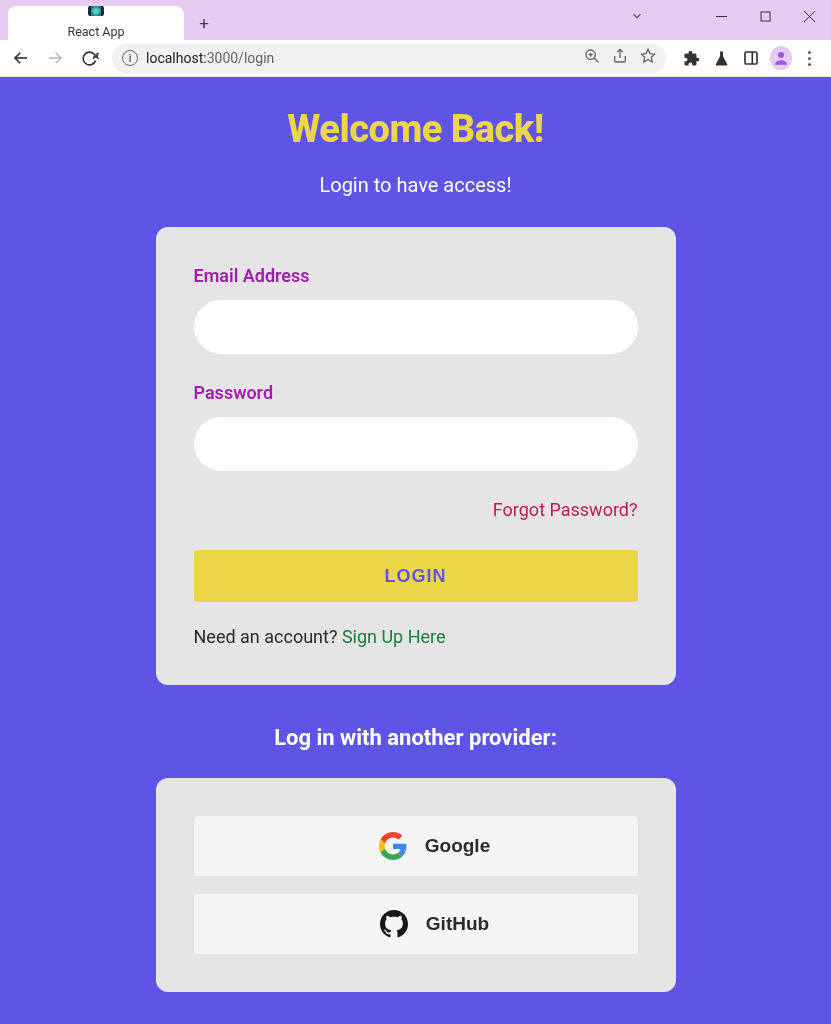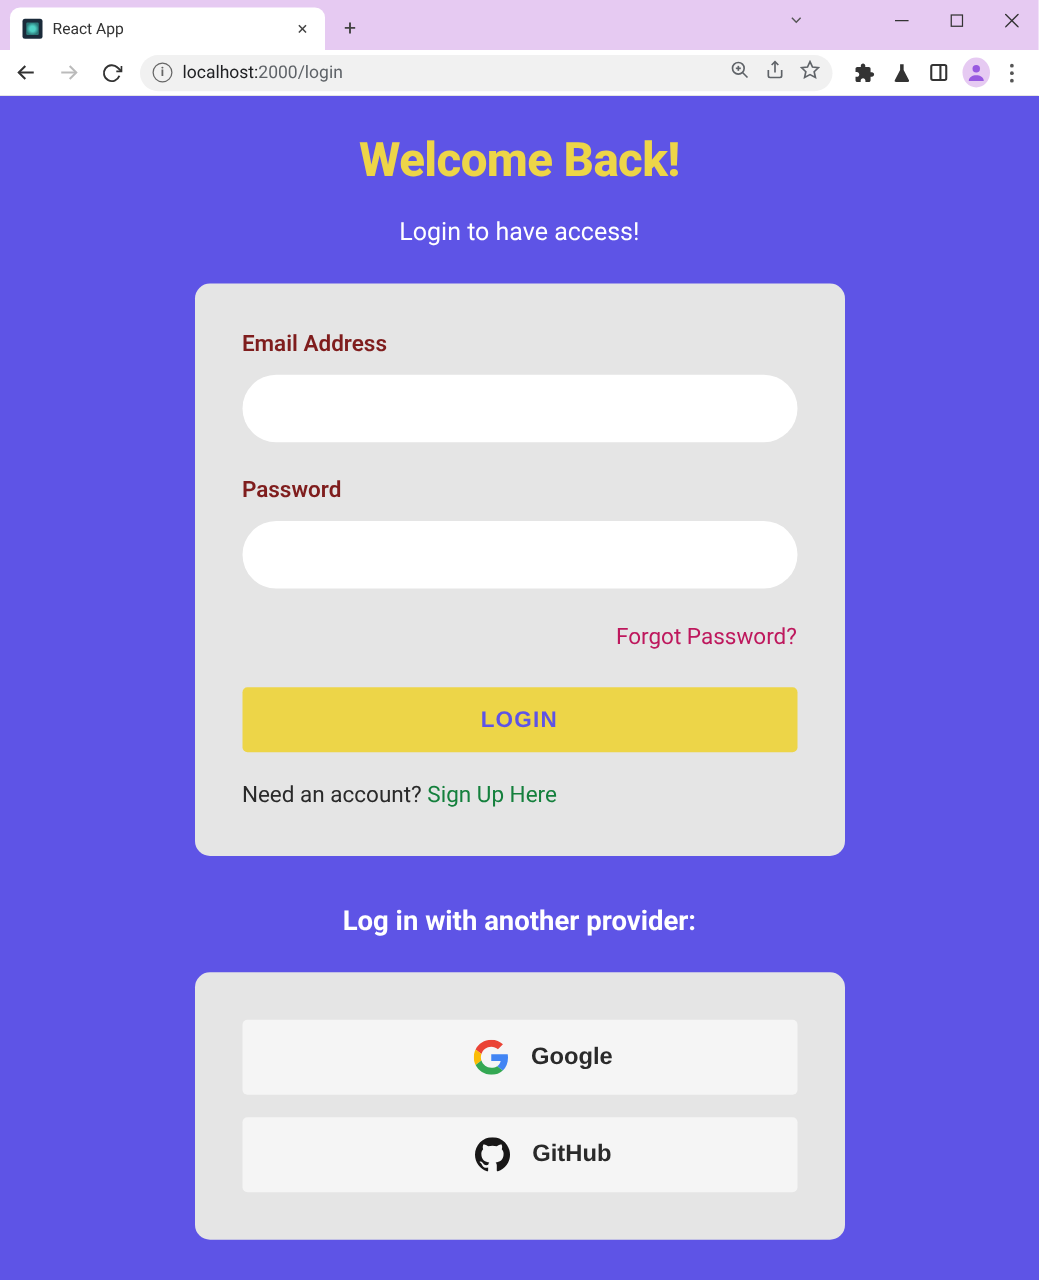--- a/index.html
+++ b/index.html
@@ -1,20 +1,20 @@
 <!DOCTYPE html>
 <html><head>
 <meta charset="utf-8">
 <style>
 * { box-sizing: border-box; margin: 0; padding: 0; }
 body { font-family: -apple-system, BlinkMacSystemFont, "Segoe UI", Roboto, Arial, sans-serif; background: #fff; width: 831px; height: 1024px; overflow: hidden; }
 
 
 .titlebar { height: 40px; background: #e6caf2; display: flex; align-items: flex-end; position: relative; }
-.tab { background: #fff; border-radius: 8px 8px 0 0; height: 34px; margin-left: 8px; display: flex; align-items: center; padding: 0 10px 0 10px; width: 252px; gap: 8px; }
+.tab { background: #fff; border-radius: 8px 8px 0 0; height: 34px; margin-left: 8px; display: flex; align-items: center; padding: 0 10px 0 10px; width: 176px; gap: 8px; flex-direction: column; }
 .favicon { width: 16px; height: 16px; background: #1a2a3a; border-radius: 2px; display: flex; align-items: center; justify-content: center; }
 .favicon-inner { width: 10px; height: 10px; background: radial-gradient(circle, #4fd1c5 30%, #2c7a7b 70%); border-radius: 1px; }
 .tab-title { font-size: 12.5px; color: #333; flex: 1; }
 .tab-close { font-size: 15px; color: #444; cursor: pointer; padding: 0 4px; }
 .new-tab { width: 28px; height: 28px; display: flex; align-items: center; justify-content: center; font-size: 17px; color: #444; margin-left: 6px; margin-bottom: 3px; cursor: pointer; }
 .win-controls { position: absolute; right: 0; top: 0; display: flex; height: 32px; }
 .win-btn { width: 44px; display: flex; align-items: center; justify-content: center; color: #333; cursor: pointer; }
 .chevron-btn { position: absolute; right: 176px; top: 0; width: 36px; height: 32px; display: flex; align-items: center; justify-content: center; color: #555; cursor: pointer; }
 
 
@@ -33,21 +33,21 @@
 .avatar svg { fill: #9859e0; }
 .menu-dots { display: flex; flex-direction: column; gap: 3px; padding: 0 8px; cursor: pointer; }
 .menu-dots span { width: 3px; height: 3px; background: #555; border-radius: 50%; }
 
 
 .page { background: #5e54e6; height: 947px; overflow-y: auto; padding-bottom: 40px; }
 .page-inner { max-width: 520px; margin: 0 auto; padding-top: 30px; }
 .welcome { text-align: center; font-size: 38px; font-weight: 800; color: #edd548; margin-bottom: 22px; letter-spacing: -0.5px; }
 .subtitle { text-align: center; font-size: 20px; color: #fff; margin-bottom: 30px; }
 .card { background: #e5e5e5; border-radius: 12px; padding: 38px; }
-.field-label { font-size: 18px; font-weight: 600; color: #7f1d1d; margin-bottom: 14px; display: block; }
+.field-label { font-size: 18px; font-weight: 600; color: #a21caf; margin-bottom: 14px; display: block; }
 .field-input { width: 100%; height: 54px; border-radius: 27px; border: none; background: #fff; padding: 0 22px; font-size: 16px; margin-bottom: 28px; outline: none; }
 .forgot { text-align: right; font-size: 18px; color: #be185d; margin-bottom: 30px; cursor: pointer; }
 .login-btn { width: 100%; height: 52px; background: #edd548; border: none; border-radius: 4px; font-size: 18px; font-weight: 700; color: #5e54e6; letter-spacing: 1px; cursor: pointer; margin-bottom: 24px; }
 .signup-row { font-size: 18px; color: #2a2a2a; }
 .signup-link { color: #15803d; cursor: pointer; }
 .provider-title { text-align: center; font-size: 22px; font-weight: 700; color: #fff; margin: 40px 0 28px; }
 .provider-card { background: #e5e5e5; border-radius: 12px; padding: 38px; }
 .provider-btn { width: 100%; height: 60px; background: #f5f5f5; border: none; border-radius: 4px; display: flex; align-items: center; justify-content: center; gap: 18px; font-size: 19px; font-weight: 600; color: #2a2a2a; cursor: pointer; margin-bottom: 18px; padding-left: 38px; }
 .provider-btn:last-child { margin-bottom: 0; }
 .provider-icon { width: 28px; height: 28px; }
@@ -103,21 +103,21 @@
       </svg>
     </div>
   <div class="nav-btn">
       <svg width="17" height="17" viewBox="0 0 24 24" fill="none" stroke="#333" stroke-width="2.2">
         <path d="M23 4v6h-6"></path>
         <path d="M20.49 15a9 9 0 1 1-2.12-9.36L23 10"></path>
       </svg>
     </div>
   <div class="url-bar">
     <div class="url-info">i</div>
-    <div class="url-text"><span>localhost:</span><span class="path">2000/login</span></div>
+    <div class="url-text"><span>localhost:</span><span class="path">3000/login</span></div>
     <div class="url-actions">
       <span class="url-action"><svg width="16" height="16" viewBox="0 0 24 24" fill="none" stroke="currentColor" stroke-width="2">
             <circle cx="10" cy="10" r="7"></circle>
             <line x1="15" y1="15" x2="21" y2="21"></line>
             <line x1="7" y1="10" x2="13" y2="10"></line>
             <line x1="10" y1="7" x2="10" y2="13"></line>
           </svg></span>
       <span class="url-action"><svg width="16" height="16" viewBox="0 0 24 24" fill="none" stroke="currentColor" stroke-width="2">
             <path d="M4 12v7a2 2 0 0 0 2 2h12a2 2 0 0 0 2-2v-7"></path>
             <polyline points="16 6 12 2 8 6"></polyline>

